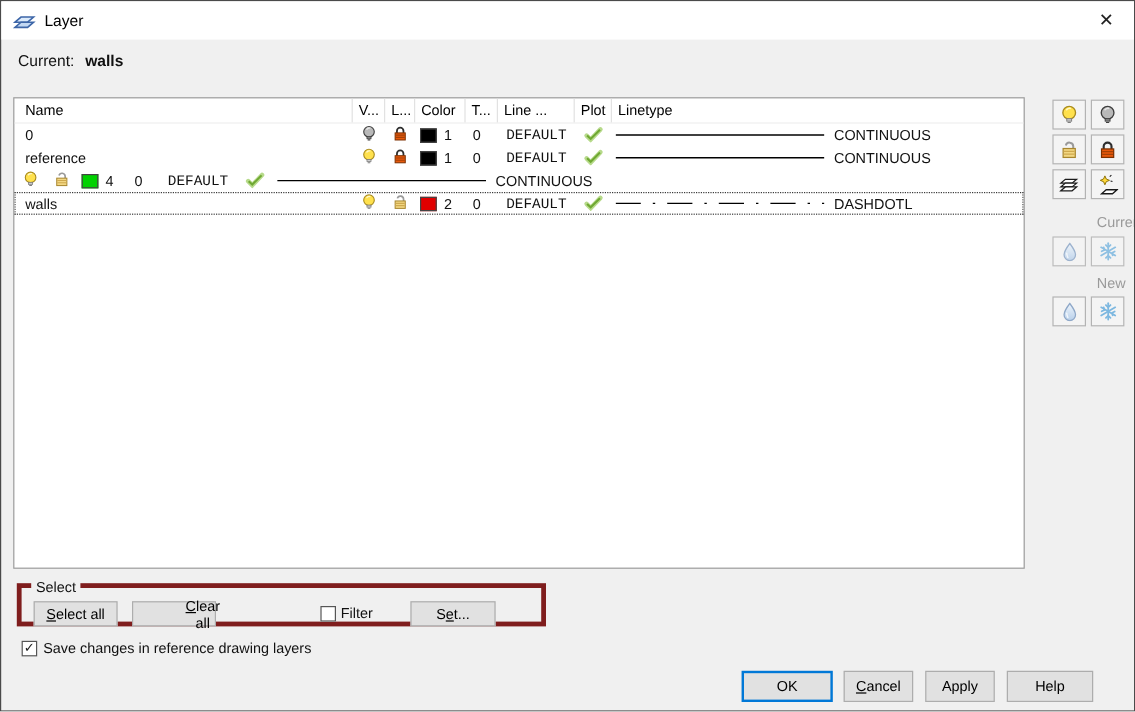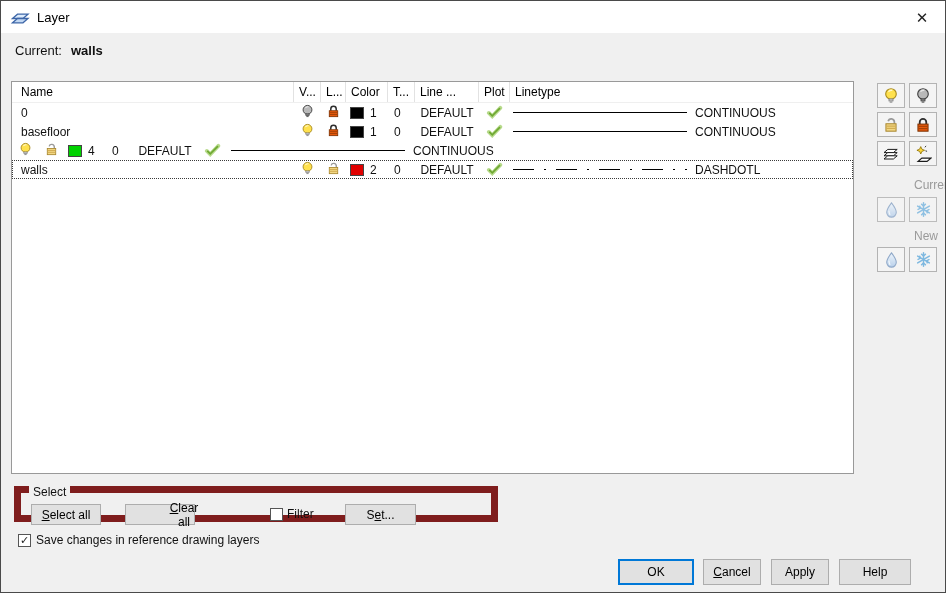--- a/index.html
+++ b/index.html
@@ -37,41 +37,41 @@
   .col-ltype { flex: 1; }
 
   .trow { display: flex; height: 19px; align-items: center; }
   .trow.selected { outline: 1px dotted #3a3a3a; outline-offset: -1px; }
   .c { white-space: nowrap; }
   .c.name  { width: 282px; padding-left: 9px; }
   .c.v     { width: 27px; text-align: center; padding-top: 1px; }
   .c.l     { width: 25px; text-align: center; padding-top: 1px; }
   .c.color { width: 42px; display: flex; align-items: center; padding-left: 4px; }
   .c.t     { width: 27px; padding-left: 6px; }
-  .c.line  { width: 64px; text-align: center; }
+  .c.line  { width: 64px; text-align: center; font-family: Liberation Mono, monospace; }
   .c.plot  { width: 31px; text-align: center; padding-top: 2px; }
   .c.ltype { flex: 1; display: flex; align-items: center; }
   .swatch { display: inline-block; width: 14px; height: 12px; border: 1px solid #444; margin-right: 6px; }
   .lt-sample { margin: 0 8px 0 3px; }
 
   
   .side-btn { position: absolute; width: 28px; height: 25px; background: #f4f4f4;
               border: 1px solid #b3b3b3; display: flex; align-items: center; justify-content: center; }
   .side-label { position: absolute; font-size: 12px; color: #9a9a9a; margin-left: 36px; }
 
   
-  .group { position: absolute; left: 13px; top: 485px; width: 484px; height: 36px;
-           border: 7px solid #7f1d1d; }
+  .group { position: absolute; left: 13px; top: 485px; width: 441px; height: 36px;
+           border: 4px solid #7f1d1d; }
   .group-label { position: absolute; left: 8px; top: -8px; background: #f0f0f0; padding: 0 4px;
                  font-size: 12px; color: #111; }
   .btn { background: #e1e1e1; border: 1px solid #adadad; font-family: "Liberation Sans", sans-serif;
          font-size: 12px; color: #000; display: inline-flex; align-items: center; justify-content: center; }
   .group .btn { position: absolute; top: 11px; height: 21px; }
   .btn-select-all { left: 10px;  width: 70px; }
-  .btn-clear-all  { left: 104px;  width: 70px; padding-left: 48px; }
+  .btn-clear-all  { left: 92px;  width: 70px; padding-left: 48px; }
   .btn-set        { left: 324px; width: 71px; }
   .mn { text-decoration: underline; }
 
   .checkbox { display: inline-block; width: 13px; height: 13px; background: #fff;
               border: 1px solid #555; font-size: 11px; line-height: 11px; text-align: center; color: #222; }
   .filter-wrap { position: absolute; left: 249px; top: 14px; display: flex; align-items: center; gap: 4px; }
 
   .save-wrap { position: absolute; left: 17px; top: 532px; display: flex; align-items: center; gap: 5px;
                font-size: 12px; }
 
@@ -195,21 +195,21 @@
           </svg></div>
       <div class="c ltype">
         <svg class="lt-sample" width="174" height="5">
             <line x1="0" y1="2.5" x2="174" y2="2.5" stroke="#000" stroke-width="1.2"></line>
           </svg>
         <span>CONTINUOUS</span>
       </div>
     </div>
 
     <div class="trow">
-      <div class="c name">basefloor</div>
+      <div class="c name">reference</div>
       <div class="c v"><svg width="15" height="15" viewBox="0 0 16 16">
             <use href="#bulb-on"></use>
           </svg></div>
       <div class="c l"><svg width="15" height="15" viewBox="0 0 16 16">
             <use href="#lock-closed"></use>
           </svg></div>
       <div class="c color">
           <span class="swatch" style="background-color: rgb(0, 0, 0);"></span>
           <span>1</span>
         </div>

